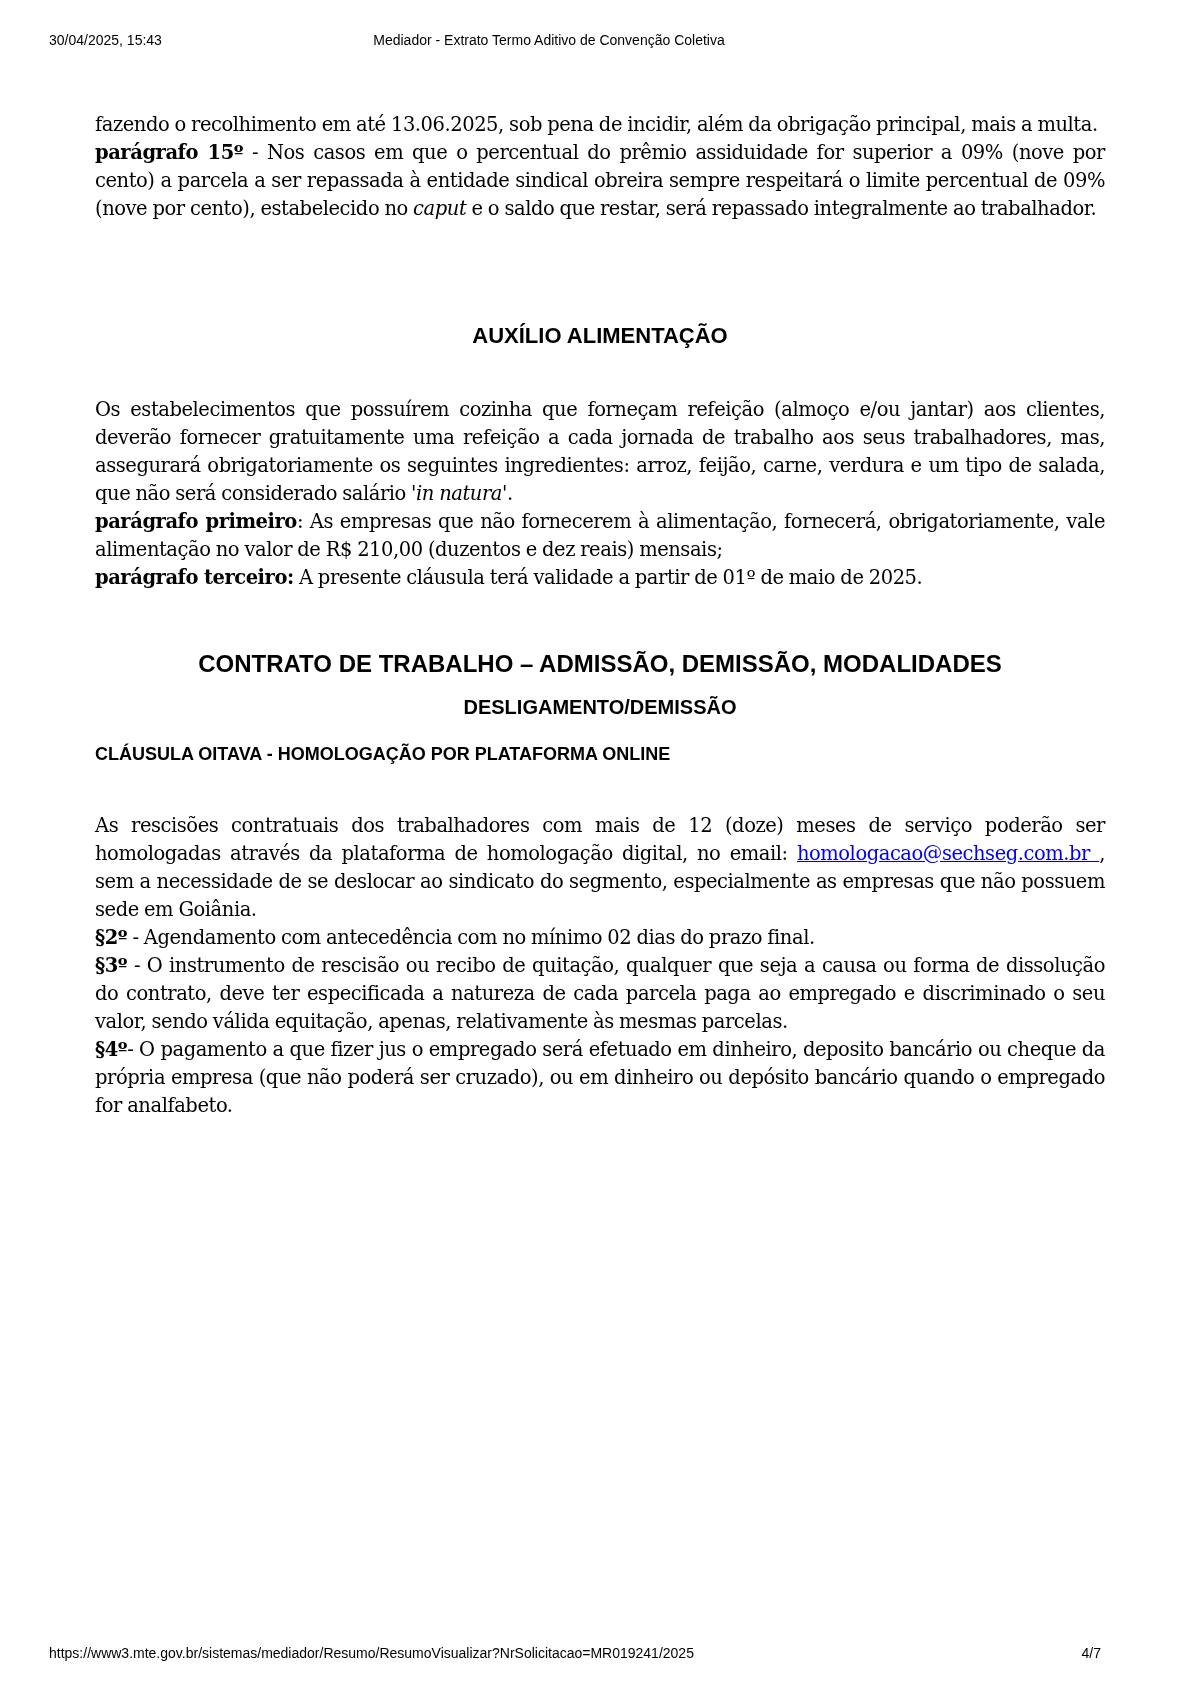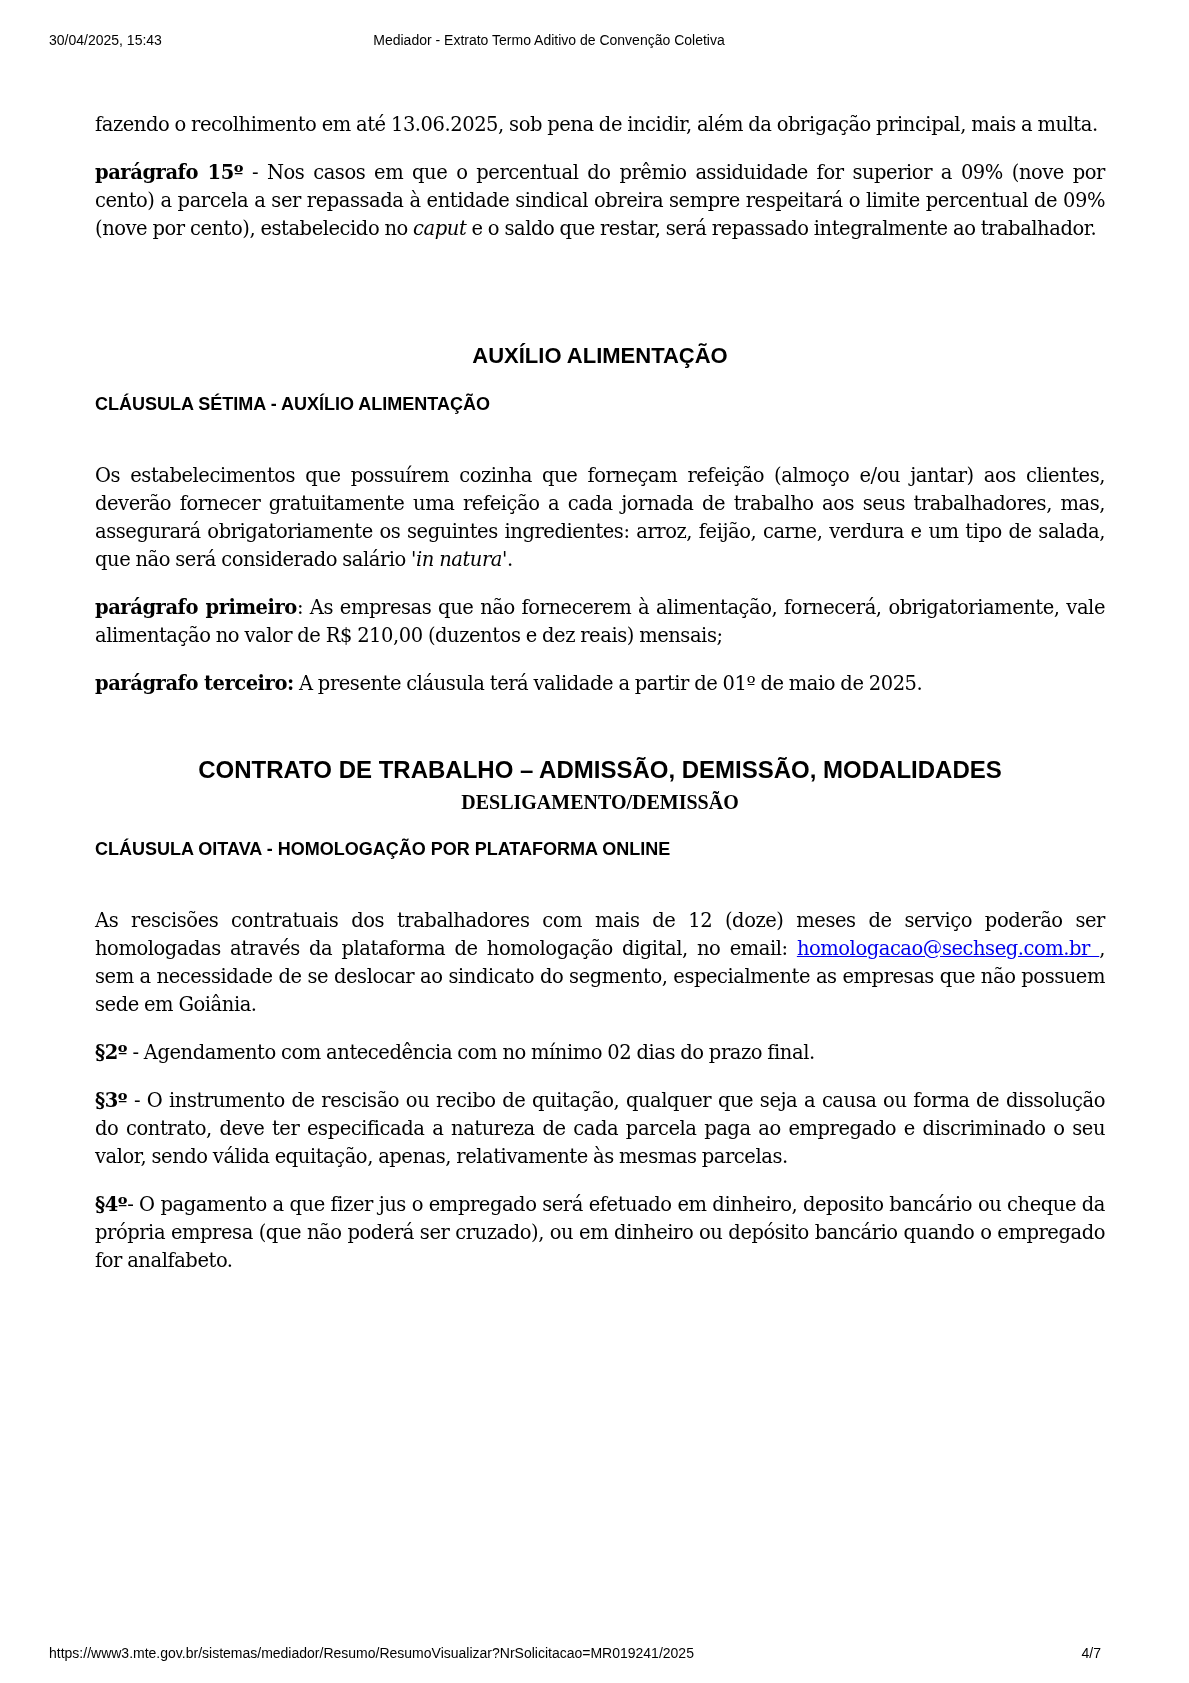--- a/index.html
+++ b/index.html
@@ -27,35 +27,35 @@
       left: 95px;
       width: 1010px;
       top: 111px;
       font-family: "DejaVu Serif", serif;
       font-size: 19.5px;
       line-height: 28px;
       letter-spacing: -0.45px;
       word-spacing: -0.5px;
     }
     .p { margin: 0; text-align: justify; text-align-last: left; }
-    .gap { margin-top: 20px; }
+    .gap { }
     b { font-weight: bold; }
     i { font-style: italic; }
 
     .sec-title {
       font-family: "Liberation Sans", sans-serif;
       font-weight: bold;
       text-align: center;
       letter-spacing: 0;
       word-spacing: 0;
-      margin: 5px;
+      margin: 16px;
     }
     .sec1 { font-size: 22px; margin-top: 99px; line-height: 28px; }
     .sec2 { font-size: 24px; margin-top: 58px; line-height: 28px; }
-    .sec2-sub { font-size: 20px; line-height: 26px; font-family: Liberation Serif, serif; }
+    .sec2-sub { font-size: 20px; line-height: 26px; }
     .clause-title {
       font-family: "Liberation Sans", sans-serif;
       font-weight: bold;
       font-size: 18px;
       letter-spacing: 0;
       word-spacing: 0;
       margin: 0;
       margin-top: 22px;
       line-height: 24px;
     }
@@ -69,21 +69,20 @@
 <div class="hdr hdr-title">Mediador - Extrato Termo Aditivo de Convenção Coletiva</div>
 
 <div class="content">
 
   <p class="p">fazendo o recolhimento em até 13.06.2025, sob pena de incidir, além da obrigação principal, mais a multa.</p>
 
   <p class="p gap"><b>parágrafo 15º</b><span> - Nos casos em que o percentual do prêmio assiduidade for superior a 09% (nove por cento) a parcela a ser repassada à entidade sindical obreira sempre respeitará o limite percentual de 09% (nove por cento), estabelecido no </span><i>caput</i><span> e o saldo que restar, será repassado integralmente ao trabalhador.</span></p>
 
 
   <h2 class="sec-title sec1">AUXÍLIO ALIMENTAÇÃO</h2>
-  <h3 class="clause-title">CLÁUSULA SÉTIMA - AUXÍLIO ALIMENTAÇÃO</h3>
 
   <p class="p after-clause"><span>Os estabelecimentos que possuírem cozinha que forneçam refeição (almoço e/ou jantar) aos clientes, deverão fornecer gratuitamente uma refeição a cada jornada de trabalho aos seus trabalhadores, mas, assegurará obrigatoriamente os seguintes ingredientes: arroz, feijão, carne, verdura e um tipo de salada, que não será considerado salário </span><i>'in natura'</i><span>.</span></p>
 
   <p class="p gap"><b>parágrafo primeiro</b><span>: As empresas que não fornecerem à alimentação, fornecerá, obrigatoriamente, vale alimentação no valor de R$ 210,00 (duzentos e dez reais) mensais;</span></p>
   <p class="p gap"><b>parágrafo terceiro:</b><span> A presente cláusula terá validade a partir de 01º de maio de 2025.</span></p>
 
   <h2 class="sec-title sec2">CONTRATO DE TRABALHO – ADMISSÃO, DEMISSÃO, MODALIDADES</h2>
   <div class="sec-title sec2-sub">DESLIGAMENTO/DEMISSÃO</div>
   <h3 class="clause-title">CLÁUSULA OITAVA - HOMOLOGAÇÃO POR PLATAFORMA ONLINE</h3>
 

